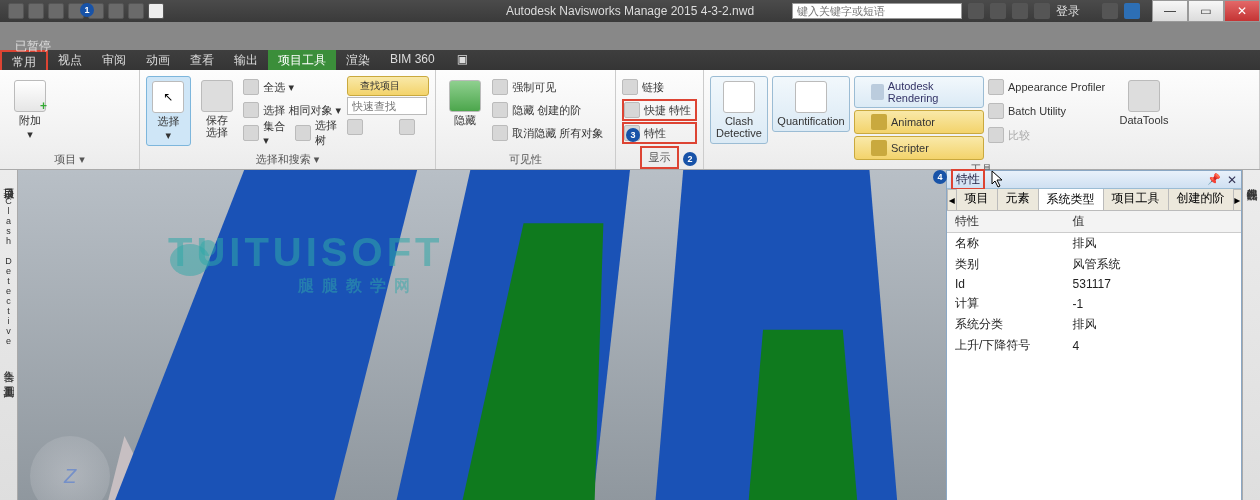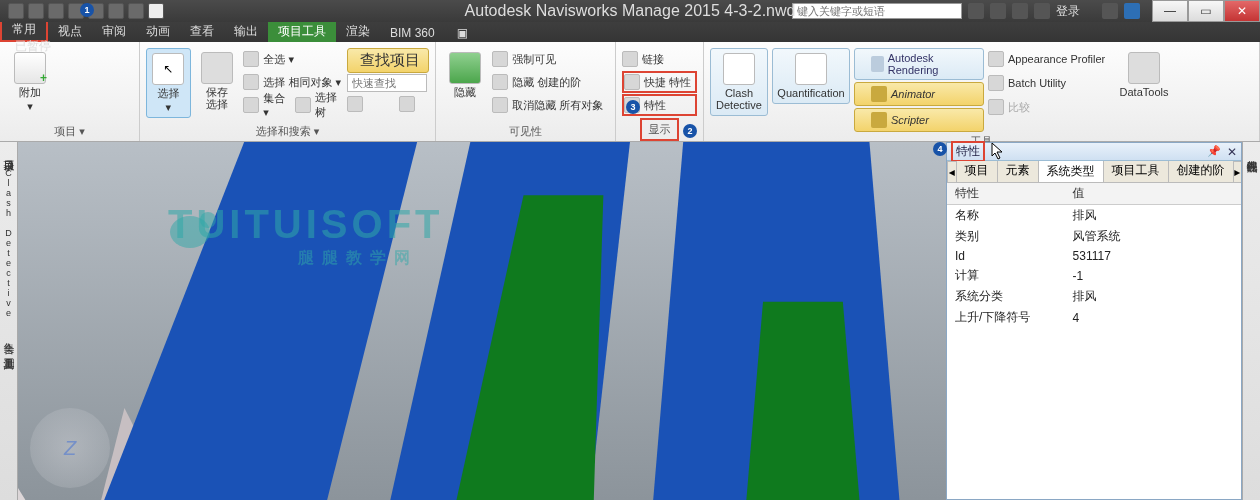--- a/index.html
+++ b/index.html
@@ -1,48 +1,48 @@
 <!DOCTYPE html>
 <html><head>
 <meta charset="utf-8">
 <style>
 * { margin: 0; padding: 0; box-sizing: border-box; font-family: "Microsoft YaHei", Arial, sans-serif; }
 body { width: 1260px; height: 500px; overflow: hidden; background: #888; font-size: 12px; }
 .titlebar { height: 22px; background: linear-gradient(#4b4b4b,#3a3a3a); display: flex; align-items: center; color: #ddd; position: relative; }
 .qat { display: flex; gap: 4px; padding: 0 8px; align-items: center; }
 .qat .qicon { width: 16px; height: 16px; background:#6a6a6a; border:1px solid #555; border-radius:2px; }
-.titlebar .title { position:absolute; left:50%; transform:translateX(-50%); font-size:16px; color:#ddd; }
+.titlebar .title { position:absolute; left:50%; transform:translateX(-50%); font-size:12px; color:#ddd; }
 .titlebar .search { margin-left:auto; }
 .titlebar input { width:170px; height:16px; font-size:11px; background:#fff; border:1px solid #999; padding:0 4px; }
 .titlebar .rightcluster { display:flex; gap:6px; align-items:center; margin:0 6px; }
 .titlebar .ricon { width:16px; height:16px; background:#555; border-radius:2px; }
 .winbtns { display:flex; margin-left:6px; }
 .winbtn { width:36px; height:22px; background:linear-gradient(#f7f7f7,#dcdcdc); border:1px solid #999; display:flex; align-items:center; justify-content:center; font-size:12px; color:#333;}
 .winbtn.close { background:linear-gradient(#e36868,#c43434); color:#fff; }
-.menubar { height:20px; background:linear-gradient(#3e3e3e,#353535); display:flex; align-items:flex-end; color:#ddd; }
+.menubar { height:20px; background:linear-gradient(#3e3e3e,#353535); display:flex; align-items:flex-start; color:#ddd;margin-top:28px; }
 .menubar .tab { padding:2px 10px; font-size:12px; cursor:default; }
 .menubar .tab.active { background:#3b8e3a; color:#fff; }
 .menubar .tab.hl { border:2px solid #d43; background:#3a3a3a; }
 .pause { position:absolute; left:15px; top:38px; font-size:12px; color:#ddd; z-index:5; }
 .ribbon { height:100px; background:linear-gradient(#fdfdfd,#ececec); border-bottom:1px solid #aaa; display:flex; position:relative; }
 .rgroup { border-right:1px solid #ccc; padding:2px 6px 0 6px; display:flex; flex-direction:column; }
 .rgroup .label { text-align:center; font-size:11px; color:#555; margin-top:auto; padding:2px 0; }
 .rbody { display:flex; gap:4px; flex:1; align-items:flex-start; padding-top:4px; }
 .bigbtn { width:48px; display:flex; flex-direction:column; align-items:center; gap:2px; padding:4px 2px; }
 .bigbtn .bicon { width:32px; height:32px; background:#ddd; border:1px solid #bbb; border-radius:3px; }
 .bigbtn .btxt { font-size:11px; color:#333; text-align:center; line-height:1.1; }
 .bigbtn.sel { background:#cfe6f7; border:1px solid #7db6dc; border-radius:3px; }
 .bigbtn.green .bicon { background:linear-gradient(#8fd08f,#4ca64c); }
 .smallrow { display:flex; align-items:center; gap:4px; font-size:11px; color:#333; height:22px; }
 .smallrow .sicon { width:16px; height:16px; background:#d7d7d7; border:1px solid #bbb; border-radius:2px; flex-shrink:0; }
-.pillbtn { background:linear-gradient(#f9e9a9,#f3d36b); border:1px solid #c9a93e; border-radius:3px; padding:2px 8px; font-size:15px; color:#333; display:flex; align-items:center; gap:4px; }
+.pillbtn { background:linear-gradient(#f9e9a9,#f3d36b); border:1px solid #c9a93e; border-radius:3px; padding:2px 8px; font-size:10px; color:#333; display:flex; align-items:center; gap:4px; }
 .inputlike { background:#fff; border:1px solid #bbb; height:18px; width:80px; font-size:11px; padding:0 4px; color:#999; }
 .stackcol { display:flex; flex-direction:column; gap:1px; }
 .toolbtn { border:1px solid #9bbcd4; background:linear-gradient(#f2f8fc,#dbeaf5); border-radius:3px; padding:3px 16px; font-size:11px; color:#336; display:flex; align-items:center; gap:4px; }
-.toolbtn.gold { border-color:#c9a93e; background:linear-gradient(#f9e9a9,#f3d36b); color:#333;font-style:italic; }
+.toolbtn.gold { border-color:#c9a93e; background:linear-gradient(#f9e9a9,#f3d36b); color:#333; }
 .toolbtn .ticon { width:16px; height:16px; background:#bcd; border-radius:2px; }
 .redbox { border:2px solid #d43; }
 .badge { position:absolute; width:14px; height:14px; border-radius:50%; background:#1853a8; color:#fff; font-size:9px; display:flex; align-items:center; justify-content:center; font-weight:bold; z-index:10; }
 .content { display:flex; height:358px; position:relative; }
 .sidebar { width:18px; background:linear-gradient(#ececec,#ddd); border-right:1px solid #aaa; display:flex; flex-direction:column; align-items:center; padding-top:6px; gap:8px; font-size:11px; color:#333; }
 .sidebar .vtab { writing-mode:vertical-rl; text-orientation:upright; padding:4px 0; cursor:default; }
 .sidebar.right { border-left:1px solid #aaa; border-right:none; }
 .viewport { flex:1; position:relative; overflow:hidden; background:linear-gradient(#b8bfc6,#8c949b); }
 .viewport svg { position:absolute; inset:0; }
 .watermark { position:absolute; left:150px; top:60px; color:rgba(48,168,168,.55); font-size:40px; font-weight:bold; letter-spacing:4px; display:flex; align-items:center; gap:10px; }

